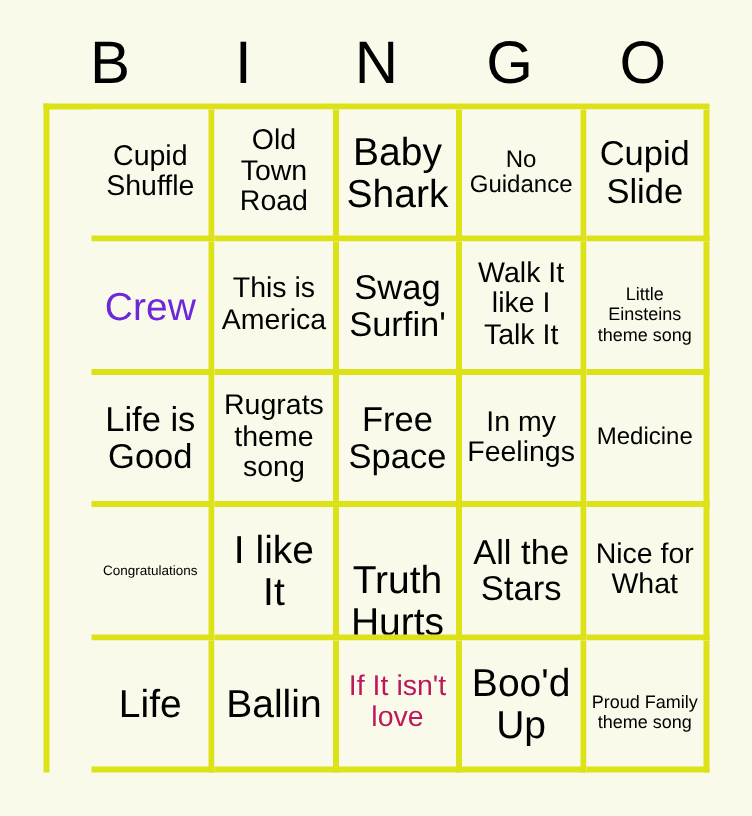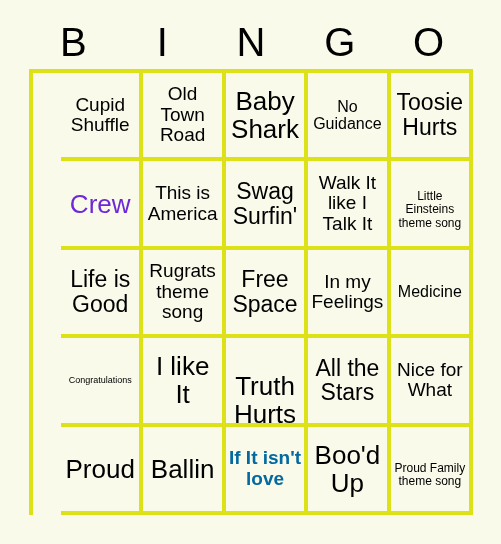--- a/index.html
+++ b/index.html
@@ -111,21 +111,21 @@
       <div class="cell fs-md" style="background: rgb(249, 250, 234); border-right-color: rgb(221, 225, 24); border-bottom-color: rgb(221, 225, 24);">
           <span class="cell-text" style="color: rgb(0, 0, 0);">Old Town Road</span>
         </div>
       <div class="cell fs-xl" style="background: rgb(249, 250, 234); border-right-color: rgb(221, 225, 24); border-bottom-color: rgb(221, 225, 24);">
           <span class="cell-text" style="color: rgb(0, 0, 0);">Baby Shark</span>
         </div>
       <div class="cell fs-sm" style="background: rgb(249, 250, 234); border-right-color: rgb(221, 225, 24); border-bottom-color: rgb(221, 225, 24);">
           <span class="cell-text" style="color: rgb(0, 0, 0);">No Guidance</span>
         </div>
       <div class="cell fs-lg" style="background: rgb(249, 250, 234); border-right-color: rgb(221, 225, 24); border-bottom-color: rgb(221, 225, 24);">
-          <span class="cell-text" style="color: rgb(0, 0, 0);">Toosie Hurts</span>
+          <span class="cell-text" style="color: rgb(0, 0, 0);">Cupid Slide</span>
         </div>
     </div>
     <div class="grid-row">
       <div class="cell fs-xl" style="background: rgb(249, 250, 234); border-right-color: rgb(221, 225, 24); border-bottom-color: rgb(221, 225, 24);">
           <span class="cell-text" style="color: #6d28d9;">Crew</span>
         </div>
       <div class="cell fs-md" style="background: rgb(249, 250, 234); border-right-color: rgb(221, 225, 24); border-bottom-color: rgb(221, 225, 24);">
           <span class="cell-text" style="color: rgb(0, 0, 0);">This is America</span>
         </div>
       <div class="cell fs-lg" style="background: rgb(249, 250, 234); border-right-color: rgb(221, 225, 24); border-bottom-color: rgb(221, 225, 24);">
@@ -167,27 +167,27 @@
         </div>
       <div class="cell fs-lg" style="background: rgb(249, 250, 234); border-right-color: rgb(221, 225, 24); border-bottom-color: rgb(221, 225, 24);">
           <span class="cell-text" style="color: rgb(0, 0, 0);">All the Stars</span>
         </div>
       <div class="cell fs-md" style="background: rgb(249, 250, 234); border-right-color: rgb(221, 225, 24); border-bottom-color: rgb(221, 225, 24);">
           <span class="cell-text" style="color: rgb(0, 0, 0);">Nice for What</span>
         </div>
     </div>
     <div class="grid-row">
       <div class="cell fs-xl" style="background: rgb(249, 250, 234); border-right-color: rgb(221, 225, 24); border-bottom-color: rgb(221, 225, 24);">
-          <span class="cell-text" style="color: rgb(0, 0, 0);">Proud</span>
+          <span class="cell-text" style="color: rgb(0, 0, 0);">Life</span>
         </div>
       <div class="cell fs-xl" style="background: rgb(249, 250, 234); border-right-color: rgb(221, 225, 24); border-bottom-color: rgb(221, 225, 24);">
           <span class="cell-text" style="color: rgb(0, 0, 0);">Ballin</span>
         </div>
       <div class="cell fs-md" style="background: rgb(249, 250, 234); border-right-color: rgb(221, 225, 24); border-bottom-color: rgb(221, 225, 24);">
-          <span class="cell-text" style="color: #0369a1; font-weight: bold;">If It isn't love</span>
+          <span class="cell-text" style="color: #be185d;">If It isn't love</span>
         </div>
       <div class="cell fs-xl" style="background: rgb(249, 250, 234); border-right-color: rgb(221, 225, 24); border-bottom-color: rgb(221, 225, 24);">
           <span class="cell-text" style="color: rgb(0, 0, 0);">Boo'd Up</span>
         </div>
       <div class="cell fs-xs" style="background: rgb(249, 250, 234); border-right-color: rgb(221, 225, 24); border-bottom-color: rgb(221, 225, 24);">
           <span class="cell-text" style="color: rgb(0, 0, 0);">Proud Family theme song</span>
         </div>
     </div>
   </div>
 

